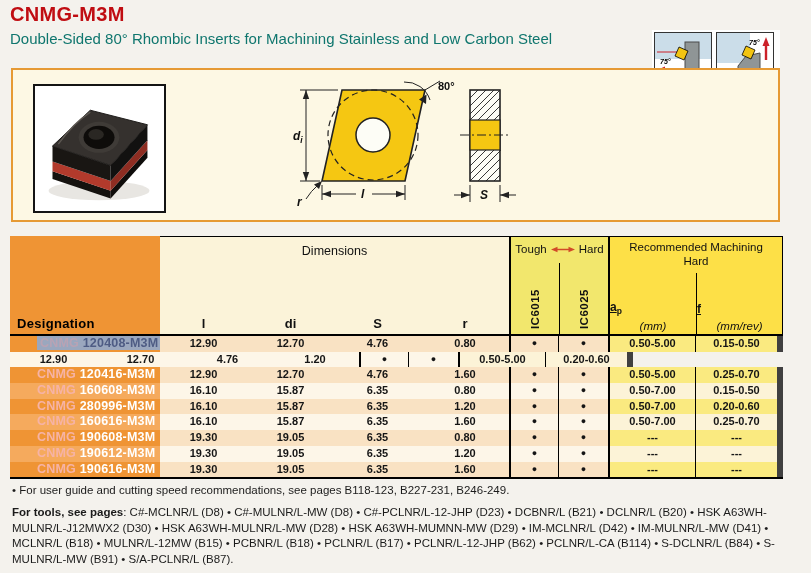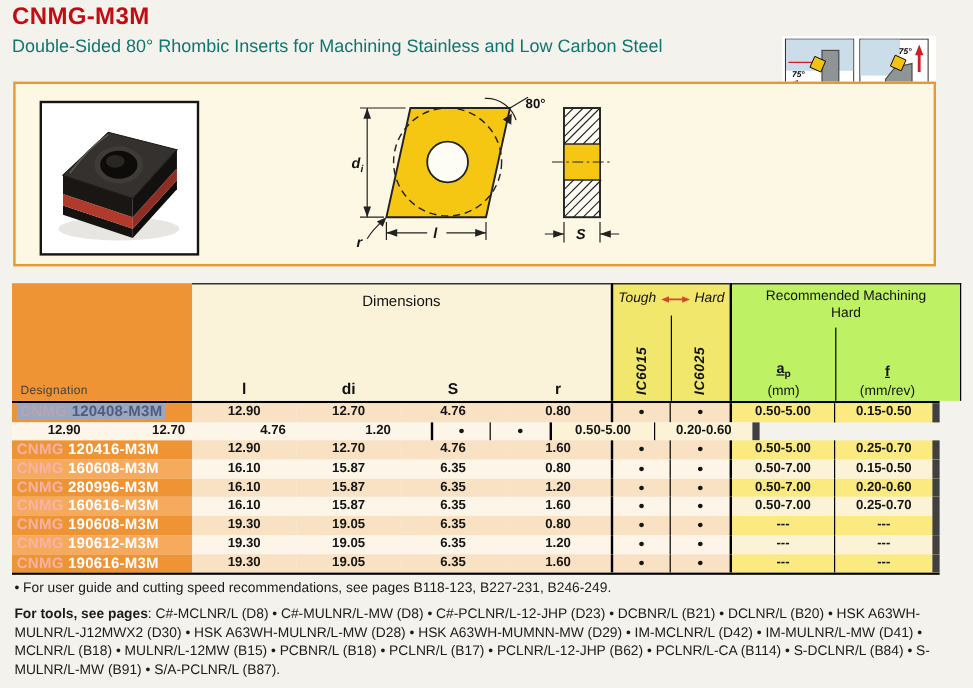--- a/index.html
+++ b/index.html
@@ -19,46 +19,46 @@
   .panel{position:absolute;left:11px;top:68px;width:769px;height:154px;background:#fdf8e4;
          border:2px solid #e69a34;box-sizing:border-box;}
   .photo-box{position:absolute;left:33px;top:84px;width:133px;height:129px;background:#fff;
              border:2px solid #141414;box-sizing:border-box;}
   .drawing{position:absolute;left:292px;top:78px;}
 
   
   .tbl{position:absolute;left:10px;top:236px;width:773px;height:242px;font-size:11px;}
   .thead{position:absolute;left:0;top:0;width:773px;height:100px;box-sizing:border-box;border-bottom:2px solid #000;}
   .h-desig{position:absolute;left:0;top:0;width:150px;height:98px;background:#ef9434;}
-  .h-desig .lbl{position:absolute;left:7px;bottom:3px;font-size:10px;font-weight:normal;color:#404040;letter-spacing:.3px;}
+  .h-desig .lbl{position:absolute;left:7px;bottom:3px;font-size:13px;font-weight:bold;color:#000000;letter-spacing:.3px;}
   .h-dims{position:absolute;left:150px;top:0;width:349px;height:98px;background:#fbf3d9;border-top:1px solid #000;box-sizing:border-box;}
   .h-dims .dims-title{position:absolute;left:0;top:7px;width:100%;text-align:center;font-size:12.5px;color:#111;}
   .subcol{position:absolute;bottom:3px;text-align:center;font-size:13px;font-weight:bold;color:#111;}
   .h-tough{position:absolute;left:499px;top:0;width:99px;height:98px;background:#f2e76d;border-top:1px solid #000;
-           border-left:2px solid #000;box-sizing:border-box;font-style:italic;}
+           border-left:2px solid #000;box-sizing:border-box;}
   .tough-line{position:absolute;top:6px;left:0;width:100%;display:flex;justify-content:center;align-items:center;gap:4px;
               font-size:11.5px;color:#111;}
   .ic-divider{position:absolute;left:48px;top:26px;bottom:0;width:1px;background:#000;}
   .ic{position:absolute;bottom:5px;width:48px;display:flex;justify-content:center;}
   .v{writing-mode:vertical-rl;transform:rotate(180deg);font-size:11.5px;font-weight:600;color:#111;letter-spacing:.5px;}
-  .h-rec{position:absolute;left:598px;top:0;width:193px;height:98px;background:#bef264;border-top:1px solid #000;
+  .h-rec{position:absolute;left:598px;top:0;width:175px;height:98px;background:#fde047;border-top:1px solid #000;
          border-left:2px solid #000;border-right:1px solid #000;box-sizing:border-box;}
   .rec-l1,.rec-l2{position:absolute;width:100%;text-align:center;font-size:11.5px;color:#111;}
   .rec-l1{top:4px;} .rec-l2{top:18px;}
   .rec-divider{position:absolute;left:86px;top:36px;bottom:0;width:1px;background:#000;}
-  .unit-a,.unit-f{position:absolute;bottom:2px;text-align:center;font-size:11.5px;color:#111;}
+  .unit-a,.unit-f{position:absolute;bottom:2px;text-align:center;font-size:11.5px;color:#111;font-style:italic;}
   .unit-a{left:0;width:86px;} .unit-f{left:87px;width:85px;}
-  .sym-a,.sym-f{position:absolute;bottom:18px;text-align:center;font-size:12px;font-weight:600;color:#111;text-decoration:underline;}
+  .sym-a,.sym-f{position:absolute;bottom:18px;font-size:12px;font-weight:600;color:#111;text-decoration:underline;}
   .sym-a{left:0;width:86px;} .sym-f{left:87px;width:85px;}
   sub{font-size:8.5px;}
 
   .tbody{position:absolute;left:0;top:100px;width:773px;border-bottom:2px solid #000;box-sizing:border-box;}
   .trow{display:flex;height:15.7px;line-height:15.7px;}
   .cell{box-sizing:border-box;text-align:center;font-weight:bold;color:#151515;font-size:11px;overflow:hidden;}
-  .c-desig{width:150px;text-align:left;padding-left:4px;font-size:12.5px;letter-spacing:.2px;white-space:nowrap;}
+  .c-desig{width:150px;text-align:left;padding-left:27px;font-size:12.5px;letter-spacing:.2px;white-space:nowrap;}
   .c-l,.c-di,.c-s{width:87px;} .c-r{width:88px;}
   .c-ic1{width:49px;border-left:2px solid #000;font-size:9px;}
   .c-ic2{width:50px;border-left:1px solid #000;font-size:9px;}
   .c-ap{width:87px;border-left:2px solid #000;}
   .c-f{width:88px;border-left:1px solid #000;border-right:6px solid #404040;}
   .trow:nth-child(odd) .c-desig{background:#ef9434;}
   .trow:nth-child(even) .c-desig{background:#f5aa5d;}
   .trow:nth-child(odd) .c-l,.trow:nth-child(odd) .c-di,.trow:nth-child(odd) .c-s,
   .trow:nth-child(odd) .c-r,.trow:nth-child(odd) .c-ic1,.trow:nth-child(odd) .c-ic2{background:#f9e2c3;}
   .trow:nth-child(even) .c-l,.trow:nth-child(even) .c-di,.trow:nth-child(even) .c-s,

